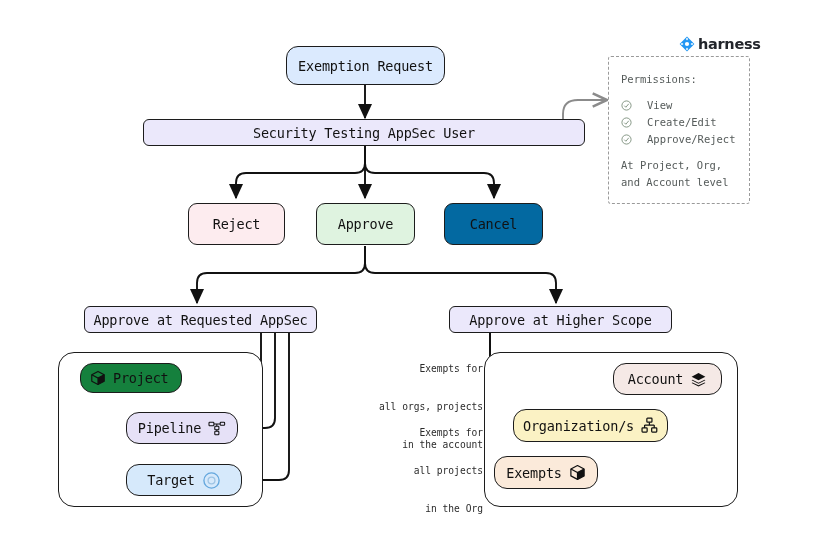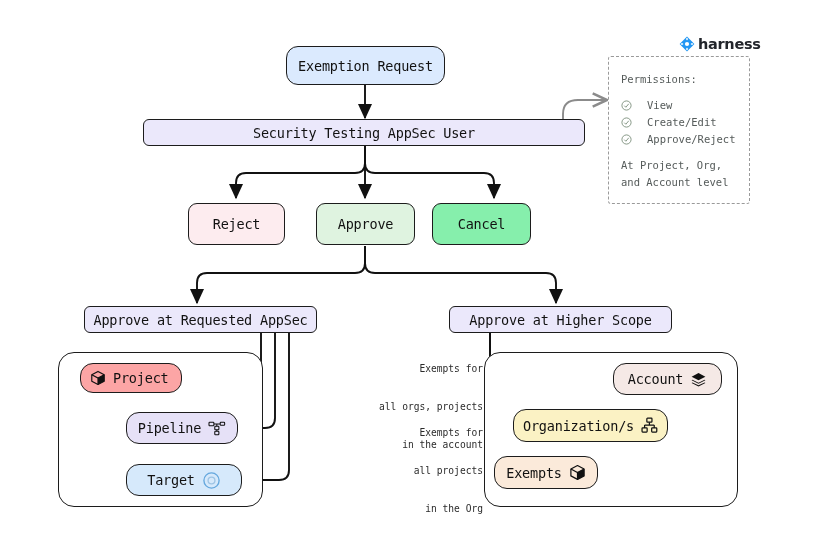--- a/index.html
+++ b/index.html
@@ -137,34 +137,34 @@
   <div class="node sq" style="left:143px;top:119px;width:442px;height:27px;background:#ebe8fb;">
     <span>Security Testing AppSec User</span>
   </div>
 
   <div class="node rounded" style="left:188px;top:203px;width:97px;height:42px;background:#fdecef;">
     <span>Reject</span>
   </div>
   <div class="node rounded" style="left:316px;top:203px;width:99px;height:42px;background:#dff3e0;">
     <span>Approve</span>
   </div>
-  <div class="node rounded" style="left:432px;top:203px;width:99px;height:42px;background:#86efac;">
+  <div class="node rounded" style="left:444px;top:203px;width:99px;height:42px;background:#0369a1;">
     <span>Cancel</span>
   </div>
 
   <div class="node sq" style="left:84px;top:306px;width:233px;height:27px;background:#ebe8fb;">
     <span>Approve at Requested AppSec</span>
   </div>
   <div class="node sq" style="left:449px;top:306px;width:223px;height:27px;background:#ebe8fb;">
     <span>Approve at Higher Scope</span>
   </div>
 
   <div class="group" style="left:58px;top:352px;width:205px;height:155px;"></div>
 
-  <div class="node pill" style="left:80px;top:363px;width:102px;height:30px;background:#fca5a5;
+  <div class="node pill" style="left:80px;top:363px;width:102px;height:30px;background:#15803d;
               justify-content:flex-start;padding-left:9px;z-index:3;">
     <span class="ico">
       <svg width="16" height="16" viewBox="0 0 18 18">
         <path d="M9 1.6 L16 5.3 L16 12.6 L9 16.3 L2 12.6 L2 5.3 Z" fill="none" stroke="#111" stroke-width="1.3" stroke-linejoin="round"></path>
         <path d="M2 5.3 L9 9 L16 5.3 M9 9 L9 16.3" fill="none" stroke="#111" stroke-width="1.3"></path>
         <path d="M9 9 L16 5.3 L16 12.6 L9 16.3 Z" fill="#111"></path>
       </svg>
     </span>
     <span>Project</span>
   </div>

